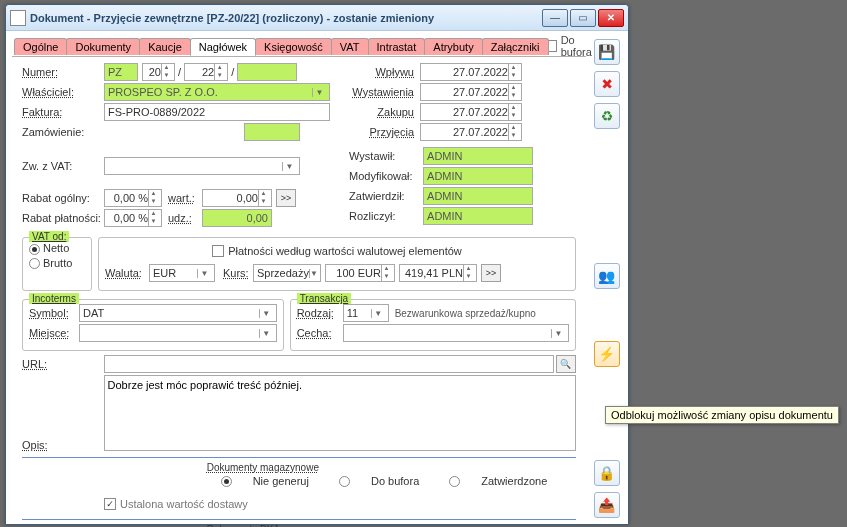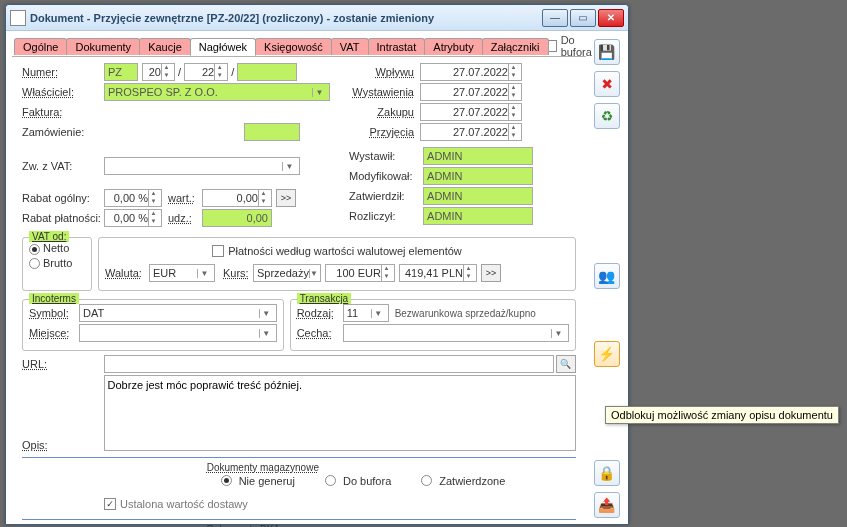--- a/index.html
+++ b/index.html
@@ -34,21 +34,21 @@
 .sidepanel { position: absolute; right: 4px; top: 30px; width: 34px; bottom: 6px; display: flex; flex-direction: column; align-items: center; gap: 6px; padding-top: 4px; }
 .sidebtn { width: 26px; height: 26px; border: 1px solid #9bb7d3; border-radius: 3px; background: linear-gradient(#fdfdfd,#e5eef7); display: flex; align-items: center; justify-content: center; font-size: 14px; cursor: pointer; }
 .fieldset { border: 1px solid #c0c0c0; border-radius: 3px; padding: 4px 6px 6px 6px; margin-top: 4px; position: relative; }
 .legend { position: absolute; top: -7px; left: 6px; background: #bef264; padding: 0 3px; font-size: 10px; color: #333; text-decoration: underline; }
 .radio { width: 11px; height: 11px; border: 1px solid #888; border-radius: 50%; display: inline-block; vertical-align: middle; margin-right: 3px; position: relative; }
 .radio.checked::after { content: ""; width: 5px; height: 5px; background: #333; border-radius: 50%; position: absolute; left: 2px; top: 2px; }
 .btn-arrow { width: 20px; height: 18px; border: 1px solid #a0a0a0; background: #f0f0f0; text-align: center; line-height: 16px; font-size: 9px; cursor: pointer; }
 textarea.opis { width: 475px; height: 76px; border: 1px solid #a9a9a9; padding: 3px; resize: none; font-family: inherit; font-size: 11px; overflow-y: scroll; }
 .divider { height: 1px; background: #6a8ec8; margin: 6px 0 4px 0; }
 .radiogroup { display: flex; gap: 30px; padding: 2px 0 2px 14px; }
-.radiogroup label { display: flex; align-items: flex-start; gap: 4px; }
+.radiogroup label { display: flex; align-items: flex-end; gap: 18px; }
 .tooltip { position: absolute; background: #ffffe1; border: 1px solid #808080; padding: 2px 5px; font-size: 11px; color: #000; box-shadow: 1px 1px 3px rgba(0,0,0,.3); white-space: nowrap; }
 </style>
 </head>
 <body>
 
 <div class="window">
   <div class="titlebar">
     <div class="doc-icon"></div>
     <div class="title">Dokument - Przyjęcie zewnętrzne [PZ-20/22] (rozliczony) - zostanie zmieniony</div>
     <div class="winbtns">
@@ -102,20 +102,23 @@
           </div>
           <div class="row">
             <span class="lbl u">Właściciel:</span>
             <span class="input ro" style="width:226px">
                 <span style="flex:1">PROSPEO SP. Z O.O.</span>
                 <span class="combo-arrow">▼</span>
               </span>
           </div>
           <div class="row">
             <span class="lbl u">Faktura:</span>
+            <span class="input" style="width:226px">
+                <span>FS-PRO-0889/2022</span>
+              </span>
           </div>
           <div class="row">
             <span class="lbl">Zamówienie:</span>
             <span style="width:140px"></span>
             <span class="input ro" style="width:56px"></span>
           </div>
         </div>
         <div class="col" style="flex:0.85">
           <div class="row">
               <span class="rlabel">Wpływu</span>

